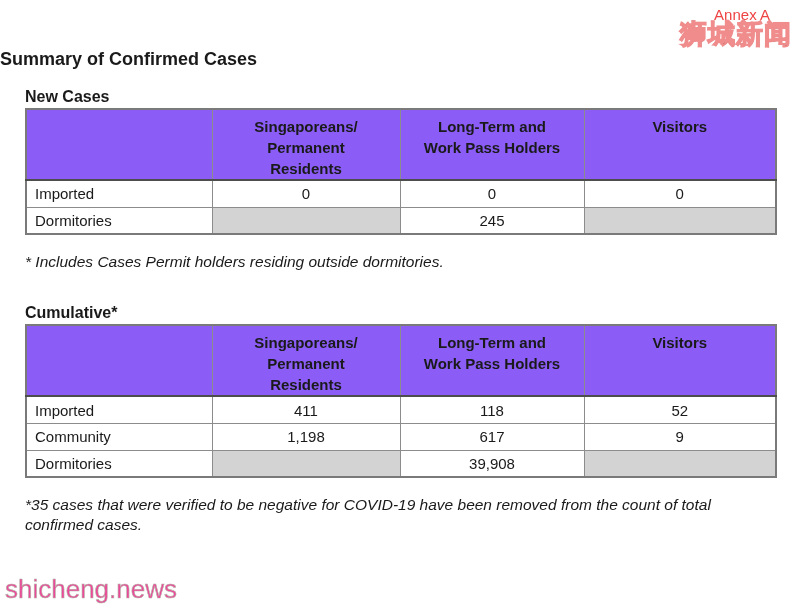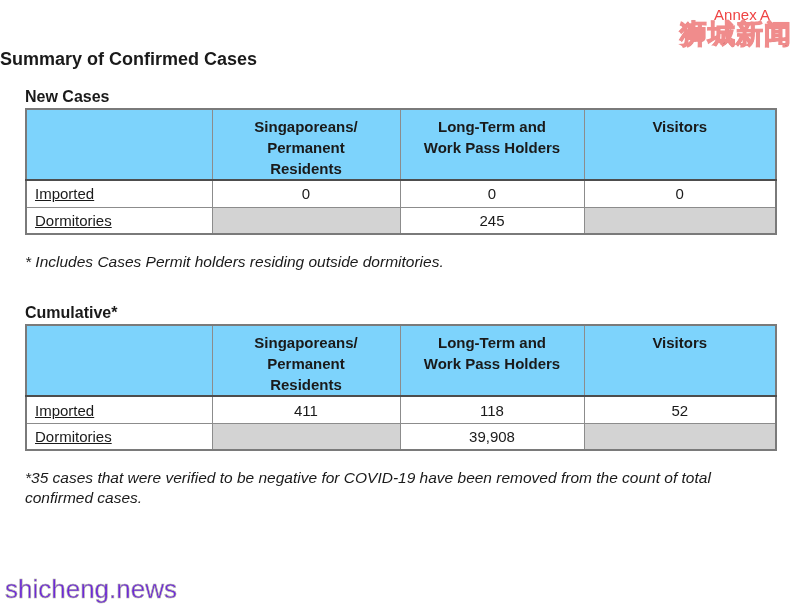--- a/index.html
+++ b/index.html
@@ -25,21 +25,21 @@
     color: #000000;
     -webkit-text-stroke: 1.2px #f08c8c;
     text-shadow: 0 0 1px #f08c8c;
     letter-spacing: 1px;
     z-index: 5;
   }
   .wm-site {
     position: absolute;
     left: 5px; bottom: 4px;
     font-size: 26px;
-    color: #6d28d9;
+    color: #ec4899;
     -webkit-text-stroke: 0.6px #b5b5a8;
     z-index: 5;
   }
   .doc-title {
     margin-top: 26px;
     text-align: left;
     font-size: 18px;
     font-weight: bold;
   }
   .section-heading {
@@ -58,32 +58,32 @@
   }
   table.cases col.c-label { width: 186px; }
   table.cases col.c-spr   { width: 188px; }
   table.cases col.c-ltwp  { width: 184px; }
   table.cases col.c-vis   { width: 192px; }
   table.cases th, table.cases td {
     border: 1px solid #8c8c8c;
     font-size: 15px;
   }
   table.cases thead th {
-    background: #7dd3fc;
+    background: #8b5cf6;
     font-weight: bold;
     text-align: center;
     vertical-align: top;
     padding-top: 6px;
     height: 71px;
     line-height: 1.4;
     white-space: pre-line;
     border-bottom: 2px solid #4d4d4d;
   }
   table.cases tbody td { height: 27px; background: #ffffff; }
-  table.cases td.row-label { text-align: left; padding-left: 8px; text-decoration: underline; }
+  table.cases td.row-label { text-align: left; padding-left: 8px; }
   table.cases td.val { text-align: center; }
   table.cases td.blocked { background: #d3d3d3; }
   .footnote {
     margin: 17px 25px 0 25px;
     font-size: 15.5px;
     font-style: italic;
     line-height: 1.25;
     max-width: 758px;
   }
 </style>
@@ -154,20 +154,26 @@
     </tr>
   </thead>
   <tbody>
     <tr>
       <td class="row-label">Imported</td>
       <td class="val">411</td>
       <td class="val">118</td>
       <td class="val">52</td>
     </tr>
     <tr>
+      <td class="row-label">Community</td>
+      <td class="val">1,198</td>
+      <td class="val">617</td>
+      <td class="val">9</td>
+    </tr>
+    <tr>
       <td class="row-label">Dormitories</td>
       <td class="val blocked"></td>
       <td class="val">39,908</td>
       <td class="val blocked"></td>
     </tr>
   </tbody>
 </table>
 
 <div class="footnote">*35 cases that were verified to be negative for COVID-19 have been removed from the count of total confirmed cases.</div>
 

